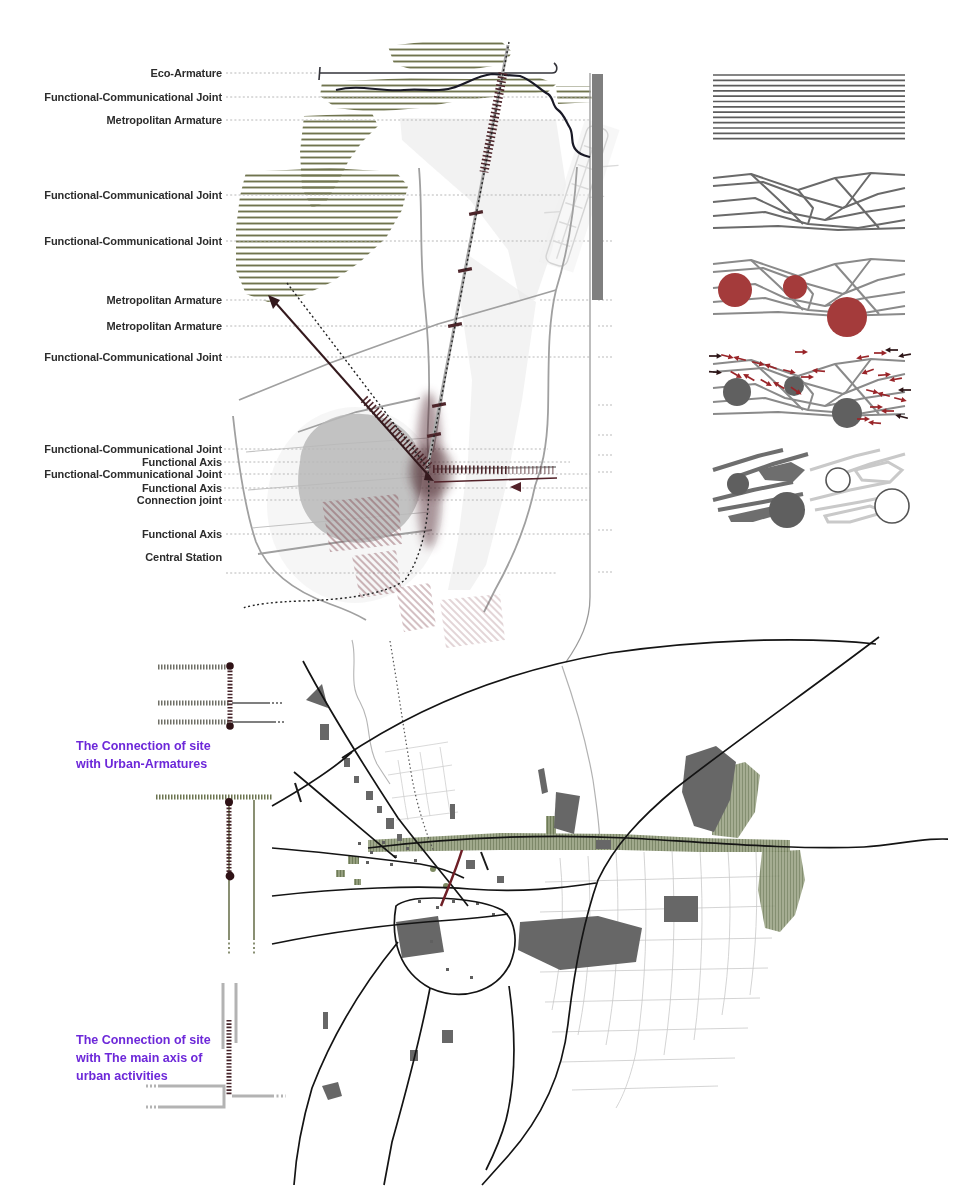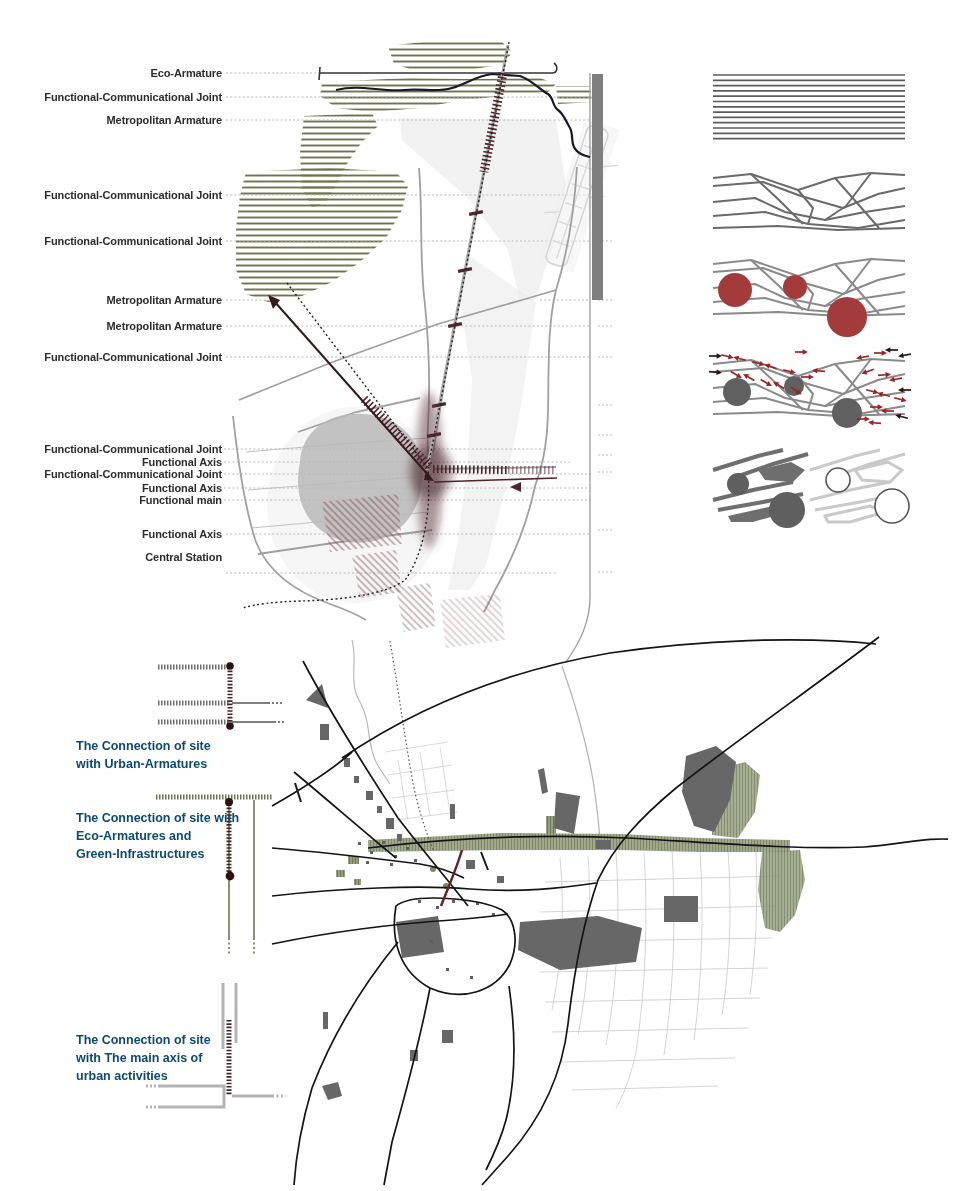--- a/index.html
+++ b/index.html
@@ -2,21 +2,21 @@
 <html><head>
 <meta charset="utf-8">
 <style>
   html,body{margin:0;padding:0;background:#fff;}
   .canvas{position:relative;width:948px;height:1191px;background:#ffffff;overflow:hidden;
           font-family:"Liberation Sans",sans-serif;}
   .layer{position:absolute;left:0;top:0;}
   .tlabel{position:absolute;left:0;width:222px;text-align:right;
           font:bold 11px/14px "Liberation Sans",sans-serif;color:#2c2c2c;letter-spacing:-0.1px;}
   .blabel{position:absolute;left:76px;width:210px;text-align:left;
-          font:bold 12.5px/18px "Liberation Sans",sans-serif;color:#0c4a6e;white-space:pre-line;}
+          font:bold 12.5px/18px "Liberation Sans",sans-serif;color:#6d28d9;white-space:pre-line;}
 </style>
 </head>
 <body>
 
 <div class="canvas">
 
 <svg class="layer" width="960" height="1191" viewBox="0 0 960 1191">
   <defs>
     <pattern id="hstripe" width="6" height="6" patternUnits="userSpaceOnUse">
       <line x1="0" y1="1.5" x2="6" y2="1.5" stroke="#70744e" stroke-width="1.9"></line>
@@ -440,26 +440,23 @@
 <div class="tlabel" style="top:113px">Metropolitan Armature</div>
 <div class="tlabel" style="top:188px">Functional-Communicational Joint</div>
 <div class="tlabel" style="top:234px">Functional-Communicational Joint</div>
 <div class="tlabel" style="top:293px">Metropolitan Armature</div>
 <div class="tlabel" style="top:319px">Metropolitan Armature</div>
 <div class="tlabel" style="top:350px">Functional-Communicational Joint</div>
 <div class="tlabel" style="top:442px">Functional-Communicational Joint</div>
 <div class="tlabel" style="top:455px">Functional Axis</div>
 <div class="tlabel" style="top:467px">Functional-Communicational Joint</div>
 <div class="tlabel" style="top:481px">Functional Axis</div>
-<div class="tlabel" style="top:493px">Functional main</div>
+<div class="tlabel" style="top:493px">Connection joint</div>
 <div class="tlabel" style="top:527px">Functional Axis</div>
 <div class="tlabel" style="top:550px">Central Station</div>
 
 <div class="blabel" style="top:737px">The Connection of site
 with Urban-Armatures</div>
-<div class="blabel" style="top:809px">The Connection of site with
-Eco-Armatures and
-Green-Infrastructures</div>
 <div class="blabel" style="top:1031px">The Connection of site
 with The main axis of
 urban activities</div>
 
 </div>
 
 </body></html>

